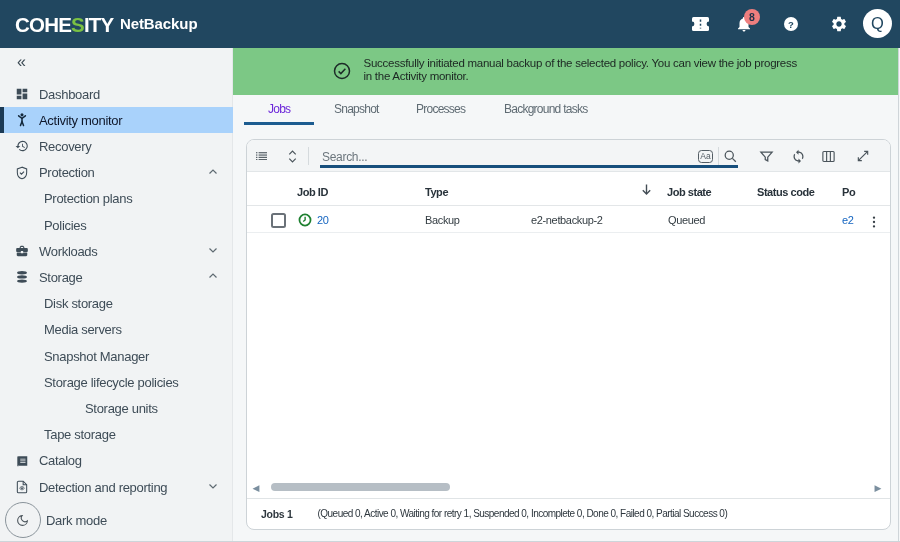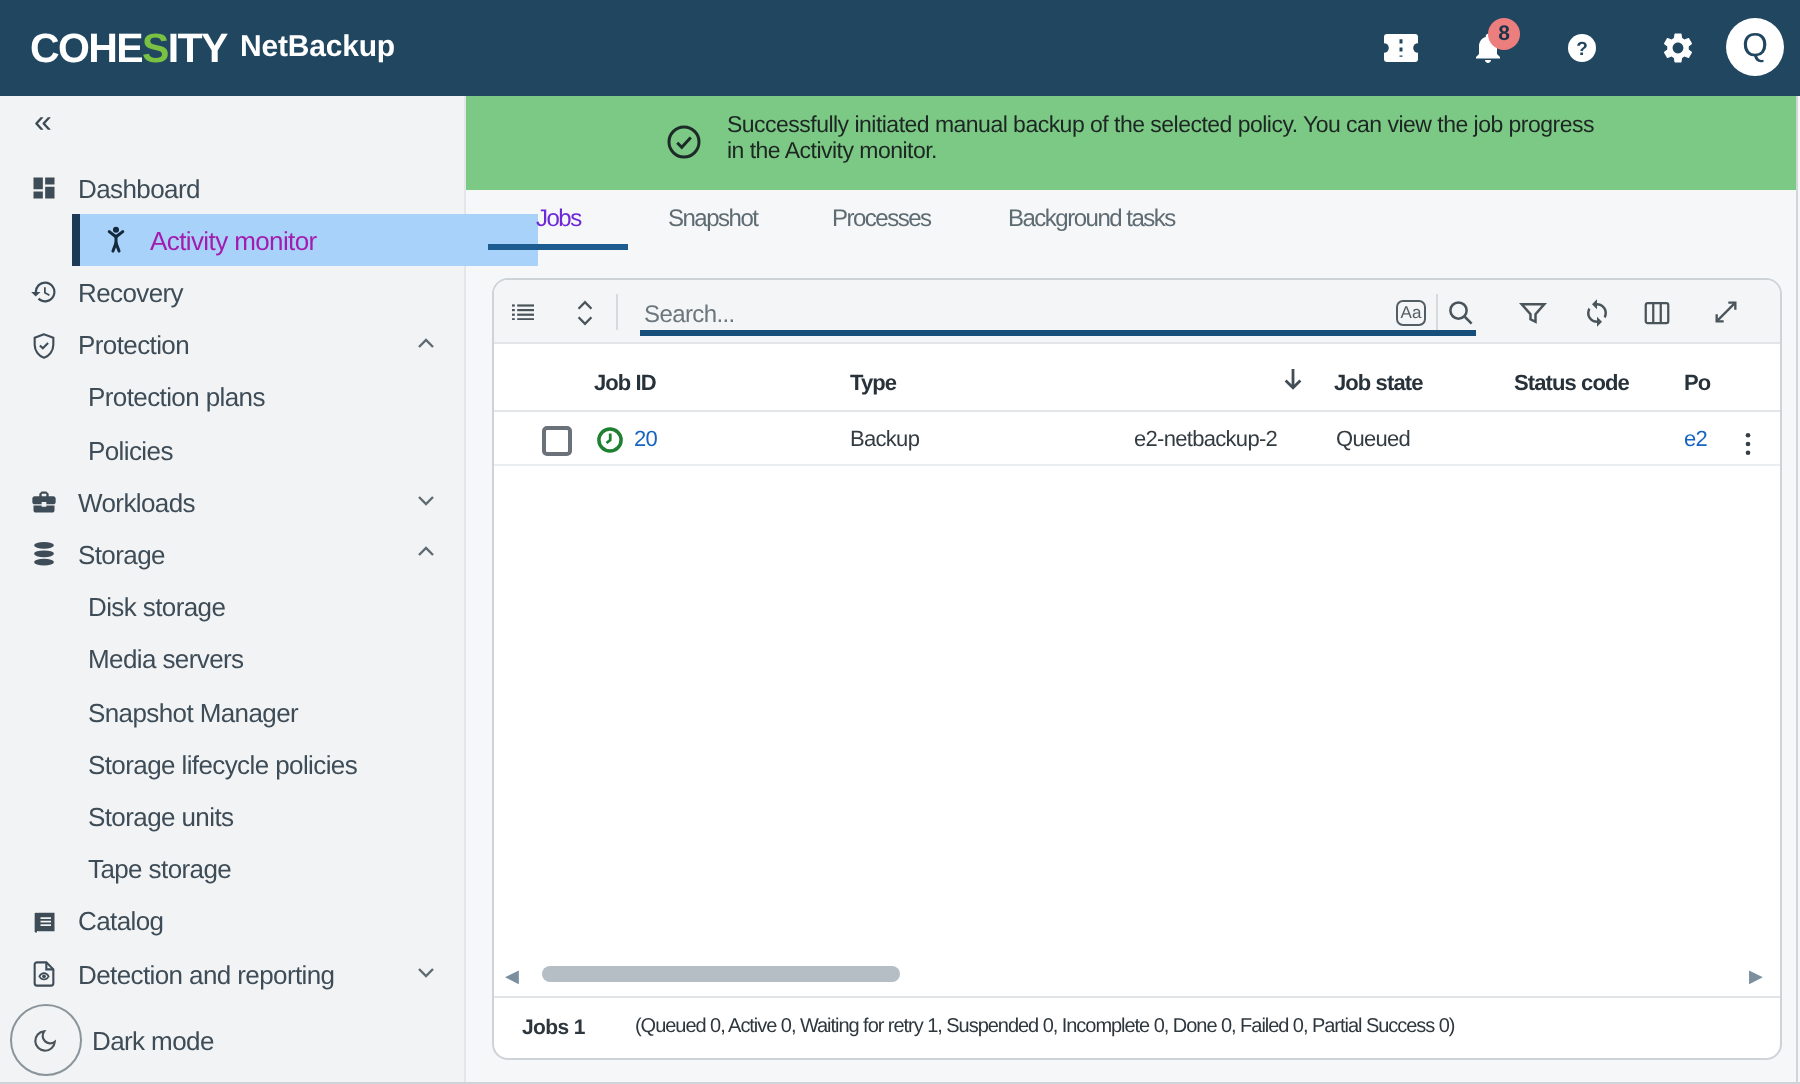--- a/index.html
+++ b/index.html
@@ -16,21 +16,21 @@
 #avatar { position:absolute; left:863px; top:9px; width:29px; height:29px; border-radius:50%; background:#fff; color:#214760; font-size:16.5px; text-align:center; line-height:29px; }
 
 
 #side { position:absolute; left:0; top:48px; width:233px; height:494px; background:#f1f3f4; border-right:1px solid #e4e7e9; }
 #collapse { position:absolute; left:17px; top:5px; font-size:16px; color:#3c4a54; }
 .mi { position:absolute; left:0; width:233px; height:26.2px; display:flex; align-items:center; color:#3e4c57; font-size:13px; letter-spacing:-0.3px; }
 .mi .ic { position:absolute; left:15px; width:14px; height:14px; display:flex; align-items:center; }
 .mi .lb { position:absolute; left:39px; white-space:nowrap; }
 .mi .lb2 { position:absolute; left:44px; white-space:nowrap; }
 .mi .car { position:absolute; left:207px; top:6px; width:14px; height:14px; }
-.mi.sel { background:#a9d2fb; border-left:4px solid #1c3a55; color:#a21caf;margin-left:36px; }
+.mi.sel { background:#a9d2fb; border-left:4px solid #1c3a55; color:#0f172a; }
 .mi.sel .ic { left:11px; }
 .mi.sel .lb { left:35px; }
 #darkbar { position:absolute; left:0; top:452px; width:232px; height:42px; }
 #mooncir { position:absolute; left:5px; top:2px; width:36px; height:36px; border:1px solid #8a949b; border-radius:50%; }
 #darklb { position:absolute; left:46px; top:13px; font-size:13px; letter-spacing:-0.3px; color:#3e4c57; }
 
 
 #banner { position:absolute; left:233px; top:48px; width:665px; height:47px; background:#7cc885; }
 #bannertxt { position:absolute; left:130.5px; top:8.5px; font-size:11.5px; letter-spacing:-0.26px; color:#1c2622; line-height:13.5px; }
 #bchk { position:absolute; left:100px; top:14px; }
@@ -187,21 +187,21 @@
     </div>
   <div class="mi" style="top:268.8px;">
       <span class="lb2">Media servers</span>
     </div>
   <div class="mi" style="top:295px;">
       <span class="lb2">Snapshot Manager</span>
     </div>
   <div class="mi" style="top:321.2px;">
       <span class="lb2">Storage lifecycle policies</span>
     </div>
-  <div class="mi" style="top:347.4px;">
+  <div class="mi" style="top:347.4px;margin-left:41px;">
       <span class="lb2">Storage units</span>
     </div>
   <div class="mi" style="top:373.6px;">
       <span class="lb2">Tape storage</span>
     </div>
   <div class="mi" style="top:399.8px;">
       <span class="ic">
         <svg width="14" height="14" viewBox="0 0 24 24" fill="#3e4c57">
           <path d="M21 4H7a2 2 0 0 0-2 2v12a2 2 0 0 0 2 2h14V4zM9 8h9v1.5H9V8zm0 3h9v1.5H9V11zm0 3h9v1.5H9V14z"></path>
           <path d="M4 5v15a1 1 0 0 0 1 1h1V4H5a1 1 0 0 0-1 1z"></path>
@@ -323,21 +323,21 @@
   </div>
   <div id="trow">
     <div style="left:51.5px;">
         <svg width="14" height="14" viewBox="0 0 24 24" fill="none" stroke="#1e8030" stroke-width="3" style="margin-top:6.5px;">
           <circle cx="12" cy="12" r="9.5"></circle>
           <path d="M12.2 6.5V12l-3.2 2.6" stroke-width="2.4"></path>
         </svg>
       </div>
     <div style="left:70.5px;color:#1565c0;">20</div>
     <div style="left:178.5px;">Backup</div>
-    <div style="left:284.5px;margin-left:36px;">e2-netbackup-2</div>
+    <div style="left:284.5px;">e2-netbackup-2</div>
     <div style="left:421.5px;">Queued</div>
     <div style="left:595.5px;color:#1565c0;">e2</div>
     <div style="left:620px;">
         <svg width="14" height="18" viewBox="0 0 24 24" fill="#363f46" style="margin-top:7px;">
           <circle cx="12" cy="4.5" r="2"></circle>
           <circle cx="12" cy="12" r="2"></circle>
           <circle cx="12" cy="19.5" r="2"></circle>
         </svg>
       </div>
   </div>

